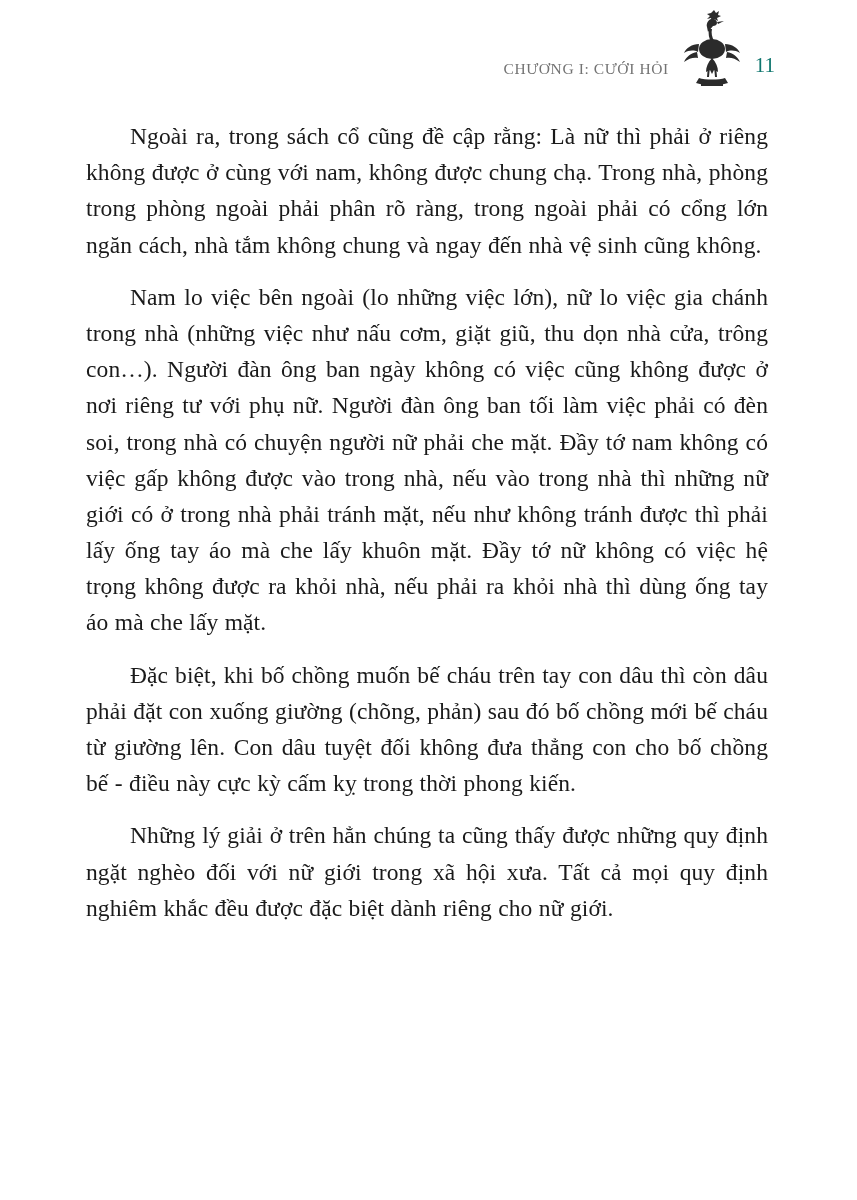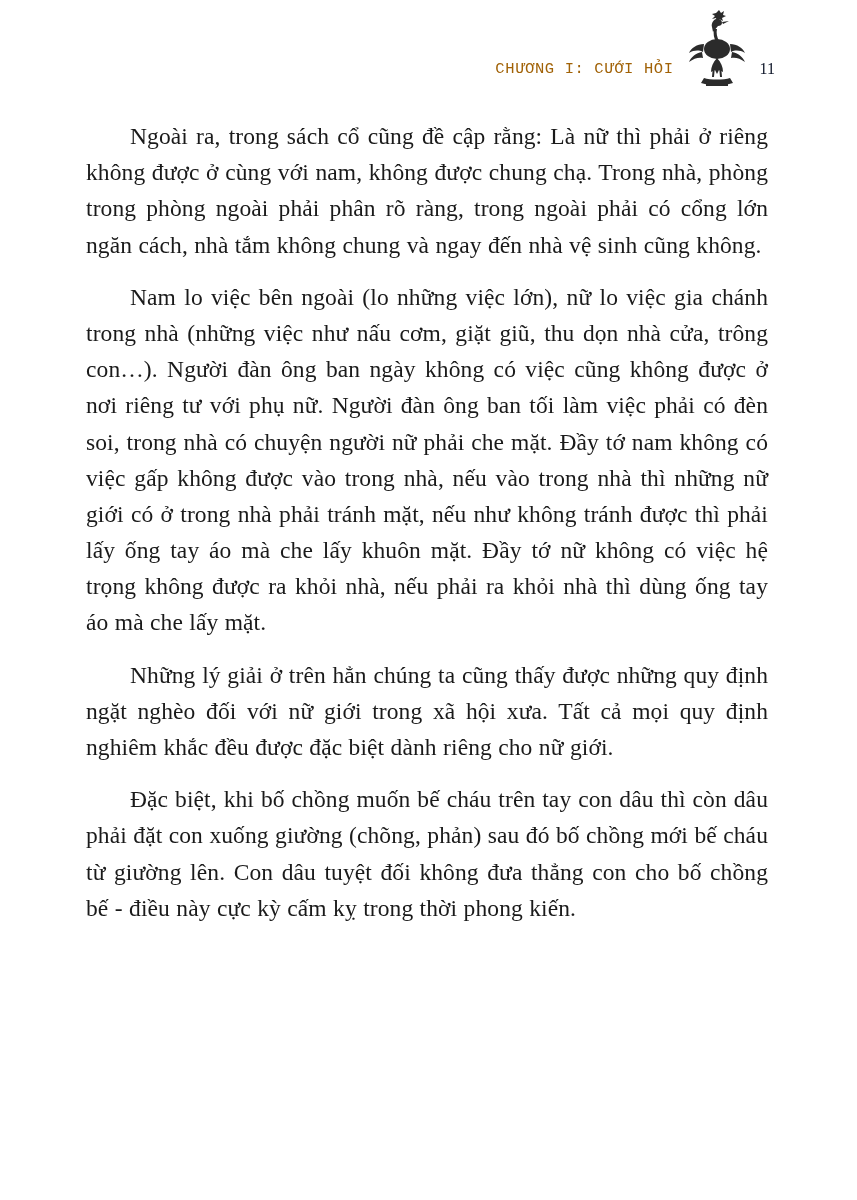--- a/index.html
+++ b/index.html
@@ -32,37 +32,37 @@
   }
   .header-inner {
     position: absolute;
     right: 82px;
     top: 8px;
     display: flex;
     align-items: flex-end;
     gap: 0;
   }
   .chapter-line {
-    font-family: Liberation Mono, monospace;
+    font-family: Liberation Serif, serif;
     font-size: 15.5px;
     letter-spacing: 0.6px;
-    color: #a16207;
+    color: #737373;
     padding-bottom: 8px;
     white-space: nowrap;
   }
   .ornament {
     width: 62px;
     height: 78px;
     margin: 0 10px 0 12px;
     position: relative;
   }
   .page-number {
     font-family: "Liberation Serif", "DejaVu Serif", serif;
-    font-size: 16px;
-    color: #0f172a;
+    font-size: 21px;
+    color: #0f766e;
     padding-bottom: 8px;
     padding-left: 2px;
   }
 
   
   .content {
     position: absolute;
     top: 118px;
     left: 86px;
     width: 690px;
@@ -117,17 +117,17 @@
           </g>
         </svg>
       </div>
       <div class="page-number">11</div>
     </div>
   </div>
 
   <div class="content">
     <p class="para">Ngoài ra, trong sách cổ cũng đề cập rằng: Là nữ thì phải ở riêng không được ở cùng với nam, không được chung chạ. Trong nhà, phòng trong phòng ngoài phải phân rõ ràng, trong ngoài phải có cổng lớn ngăn cách, nhà tắm không chung và ngay đến nhà vệ sinh cũng không.</p>
     <p class="para">Nam lo việc bên ngoài (lo những việc lớn), nữ lo việc gia chánh trong nhà (những việc như nấu cơm, giặt giũ, thu dọn nhà cửa, trông con…). Người đàn ông ban ngày không có việc cũng không được ở nơi riêng tư với phụ nữ. Người đàn ông ban tối làm việc phải có đèn soi, trong nhà có chuyện người nữ phải che mặt. Đầy tớ nam không có việc gấp không được vào trong nhà, nếu vào trong nhà thì những nữ giới có ở trong nhà phải tránh mặt, nếu như không tránh được thì phải lấy ống tay áo mà che lấy khuôn mặt. Đầy tớ nữ không có việc hệ trọng không được ra khỏi nhà, nếu phải ra khỏi nhà thì dùng ống tay áo mà che lấy mặt.</p>
+    <p class="para">Đặc biệt, khi bố chồng muốn bế cháu trên tay con dâu thì còn dâu phải đặt con xuống giường (chõng, phản) sau đó bố chồng mới bế cháu từ giường lên. Con dâu tuyệt đối không đưa thẳng con cho bố chồng bế - điều này cực kỳ cấm kỵ trong thời phong kiến.</p>
     <p class="para">Những lý giải ở trên hẳn chúng ta cũng thấy được những quy định ngặt nghèo đối với nữ giới trong xã hội xưa. Tất cả mọi quy định nghiêm khắc đều được đặc biệt dành riêng cho nữ giới.</p>
-    <p class="para">Đặc biệt, khi bố chồng muốn bế cháu trên tay con dâu thì còn dâu phải đặt con xuống giường (chõng, phản) sau đó bố chồng mới bế cháu từ giường lên. Con dâu tuyệt đối không đưa thẳng con cho bố chồng bế - điều này cực kỳ cấm kỵ trong thời phong kiến.</p>
   </div>
 
 </div>
 
 </body></html>

